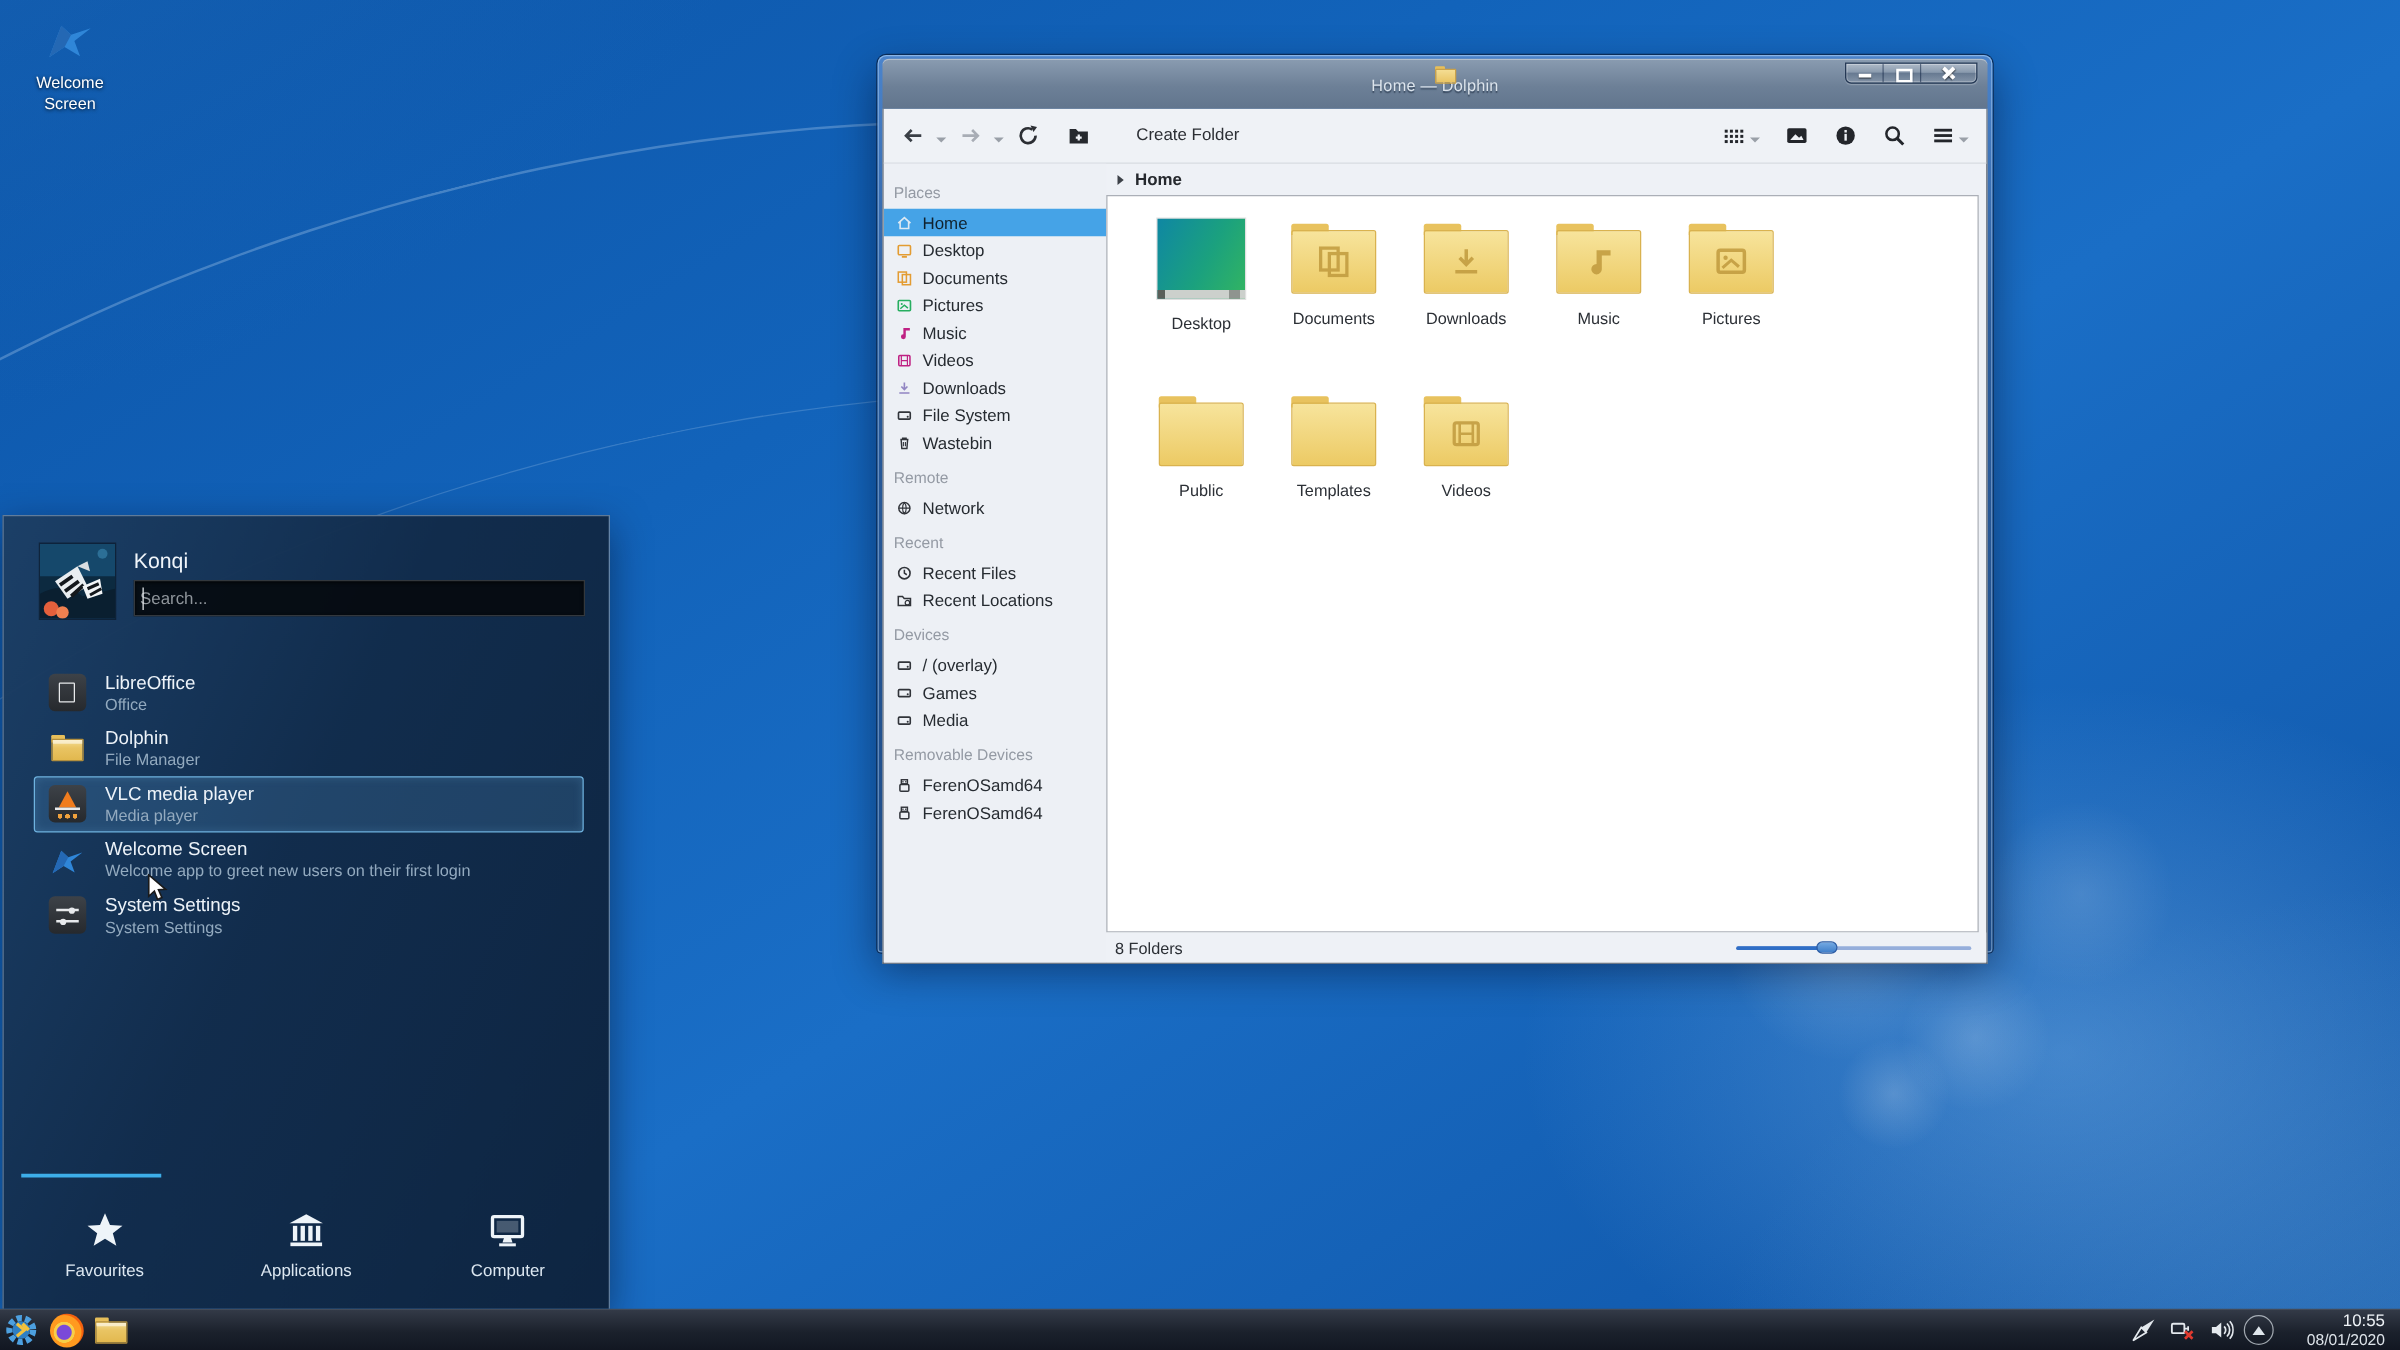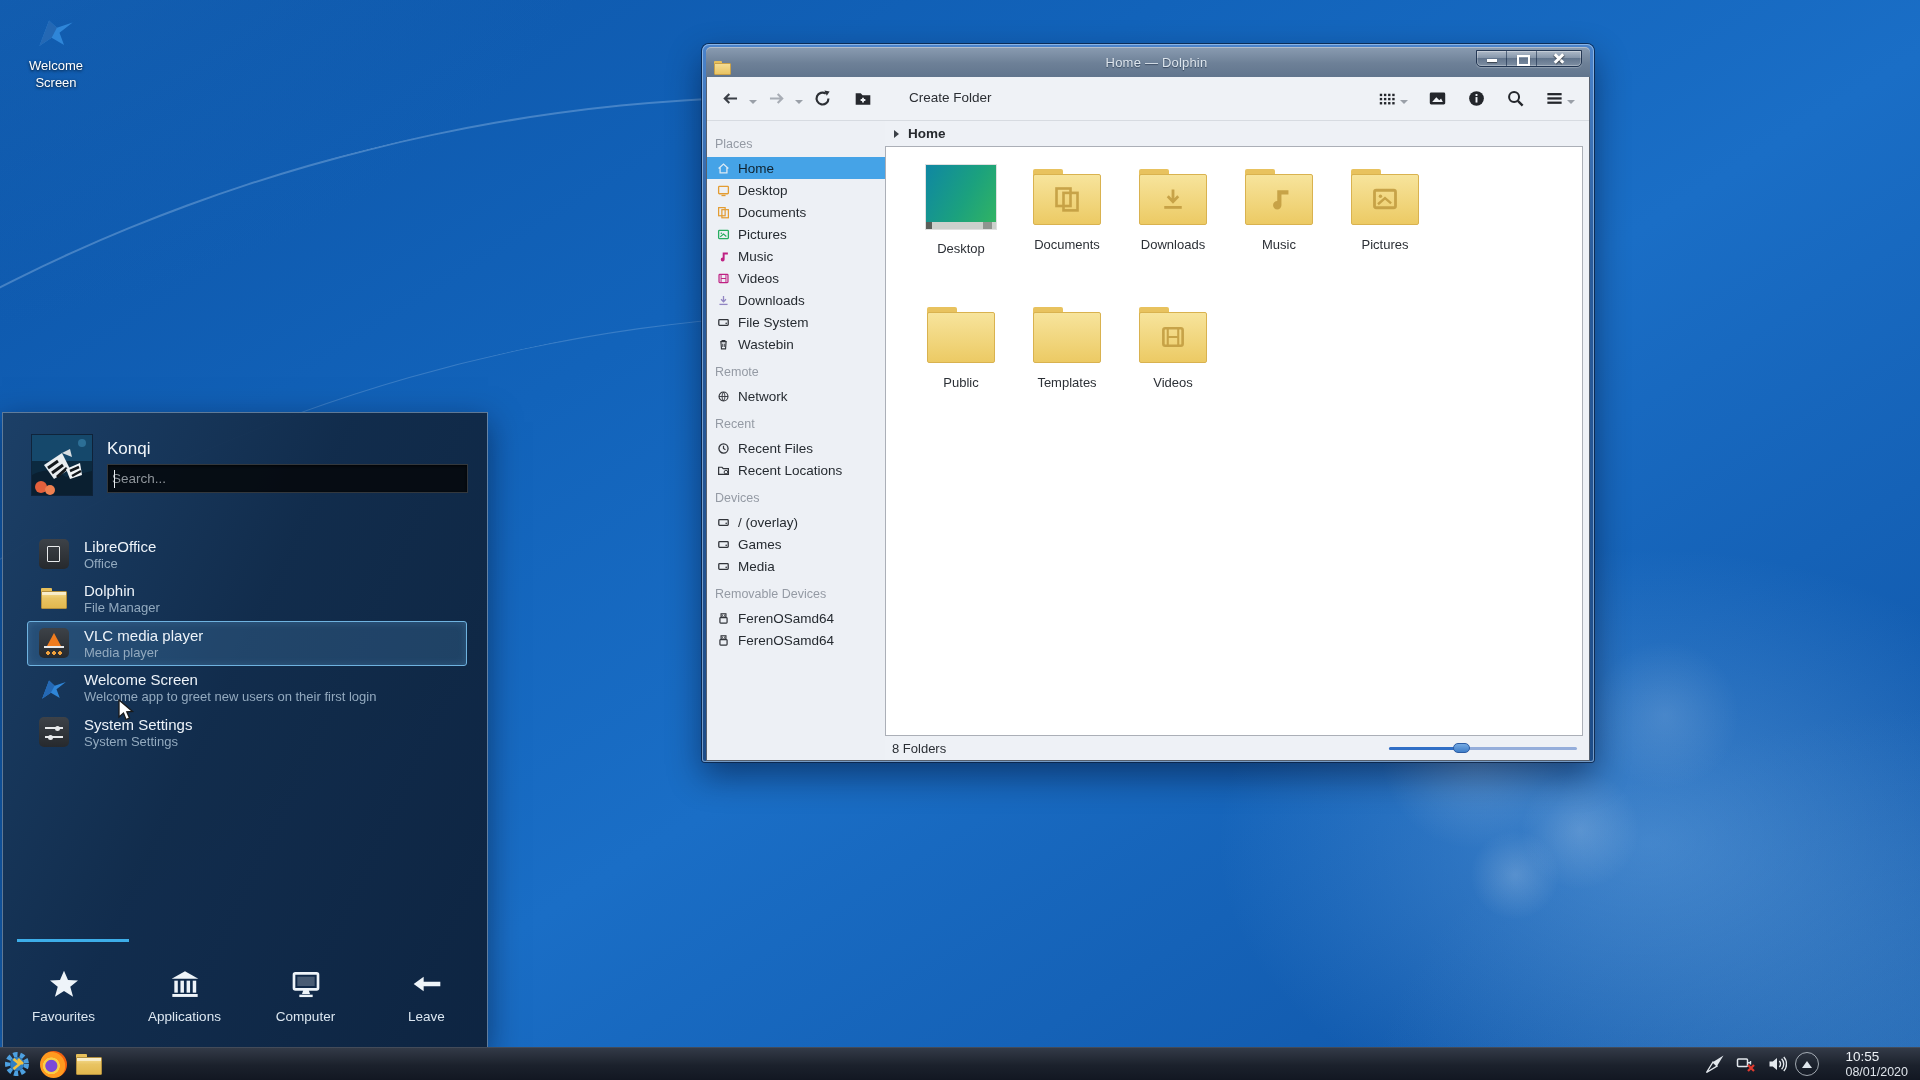--- a/index.html
+++ b/index.html
@@ -27,23 +27,23 @@
   
   .desk-icon { position:absolute; left:14px; top:10px; width:84px; text-align:center; cursor:default; }
   .desk-icon svg { width:46px; height:42px; }
   .desk-label { margin-top:2px; color:#fff; font-size:13px; line-height:17px; text-shadow:0 1px 3px rgba(0,0,0,.85); }
 
   
   .win { position:absolute; left:702px; top:44px; width:892px; height:718px;
     border-radius:7px 7px 3px 3px; padding:4px;
     background:linear-gradient(#4b84cc, #2a5c9c 30%, #1d4c88);
     box-shadow:0 0 0 1px rgba(10,30,60,.75), 0 14px 34px rgba(0,0,20,.45), inset 0 0 0 1px rgba(190,220,250,.55); }
-  .titlebar { position:relative; height:30px; margin:-1px 0 0 0; border-radius:5px 5px 0 0;
+  .titlebar { position:relative; height:40px; margin:-1px 0 0 0; border-radius:5px 5px 0 0;
     background:linear-gradient(#8a9cb1, #6d8097 55%, #61758d);
-    box-shadow:inset 0 1px 0 rgba(255,255,255,.35); display:flex; align-items:center; }
+    box-shadow:inset 0 1px 0 rgba(255,255,255,.35); display:flex; align-items:center;flex-direction:column; }
   .tb-appicon { position:absolute; left:8px; top:6px; width:17px; height:14px; }
   .mini-folder { position:relative; width:17px; height:14px; }
   .mini-folder::before { content:""; position:absolute; left:0; top:0; width:8px; height:4px; background:#e7bf5a; border-radius:1px 1px 0 0; }
   .mini-folder::after  { content:""; position:absolute; left:0; top:2px; right:0; bottom:0; background:linear-gradient(#f4dd93,#e9c463); border-radius:1px; border:1px solid #c9a14a; }
   .tb-title { flex:1; text-align:center; color:#dde5ed; font-size:13px; text-shadow:0 1px 1px rgba(20,35,55,.6); letter-spacing:.2px; }
   .winbtns { position:absolute; top:3px; right:8px; height:17px; display:flex;
     border-radius:0 0 5px 5px; overflow:hidden; border:1px solid rgba(15,35,65,.8);
     box-shadow:0 1px 1px rgba(255,255,255,.25), inset 0 0 0 1px rgba(255,255,255,.30); }
   .wb { width:30px; position:relative; background:linear-gradient(rgba(255,255,255,.34), rgba(255,255,255,.10) 46%, rgba(10,30,60,.18) 50%, rgba(255,255,255,.14));
     border-right:1px solid rgba(15,35,65,.55); }
@@ -155,21 +155,21 @@
   .tk-folder::before { content:""; position:absolute; left:0; top:0; width:11px; height:6px; background:#e7bf5a; border-radius:1px 1px 0 0; }
   .tk-folder::after { content:""; position:absolute; left:0; top:3px; right:0; bottom:0;
     background:linear-gradient(#f4dd93,#e9c463 40%, #e2b84e); border-radius:1px; border:1px solid #b28f3e;
     box-shadow:inset 0 3px 0 rgba(255,255,255,.55); }
   .task-tray { margin-left:auto; display:flex; align-items:center; }
   .tray-ico { width:26px; height:26px; margin-right:5px; color:#e3e8ed; display:flex; align-items:center; justify-content:center; }
   .tray-ico svg { width:20px; height:20px; }
   .tray-arrow { width:24px; height:24px; border:1.5px solid rgba(230,238,245,.65); border-radius:50%;
     display:flex; align-items:center; justify-content:center; margin-right:8px; }
   .tray-arrow::after { content:""; width:0; height:0; border-left:5px solid transparent; border-right:5px solid transparent; border-bottom:7px solid #dfe6ec; }
-  .clock { color:#eef2f6; margin-right:12px; line-height:1;margin-left:18px; }
+  .clock { text-align:right; color:#eef2f6; margin-right:12px; line-height:1;margin-left:18px; }
   .clk-time { font-size:13.5px; margin-bottom:3px; }
   .clk-date { font-size:12.5px; color:#dde3e9; }
   .hiddefs { position:absolute; width:0; height:0; overflow:hidden; }
 </style>
 </head>
 <body>
 
 <svg class="hiddefs" xmlns="http://www.w3.org/2000/svg">
   <defs>
     <symbol id="sym-home" viewBox="0 0 16 16">
@@ -708,26 +708,20 @@
               <use href="#sym-bank"></use>
             </svg>
           <span class="mt-label">Applications</span>
         </div>
         <div class="m-tab">
           <svg class="mt-ico">
               <use href="#sym-computer"></use>
             </svg>
           <span class="mt-label">Computer</span>
         </div>
-        <div class="m-tab">
-          <svg class="mt-ico">
-              <use href="#sym-leave"></use>
-            </svg>
-          <span class="mt-label">Leave</span>
-        </div>
       </div>
     </div>
   </div>
 
   <svg class="cursor">
       <use href="#sym-pointer"></use>
     </svg>
 
   <div class="taskbar">
     <div class="t-ico first">

